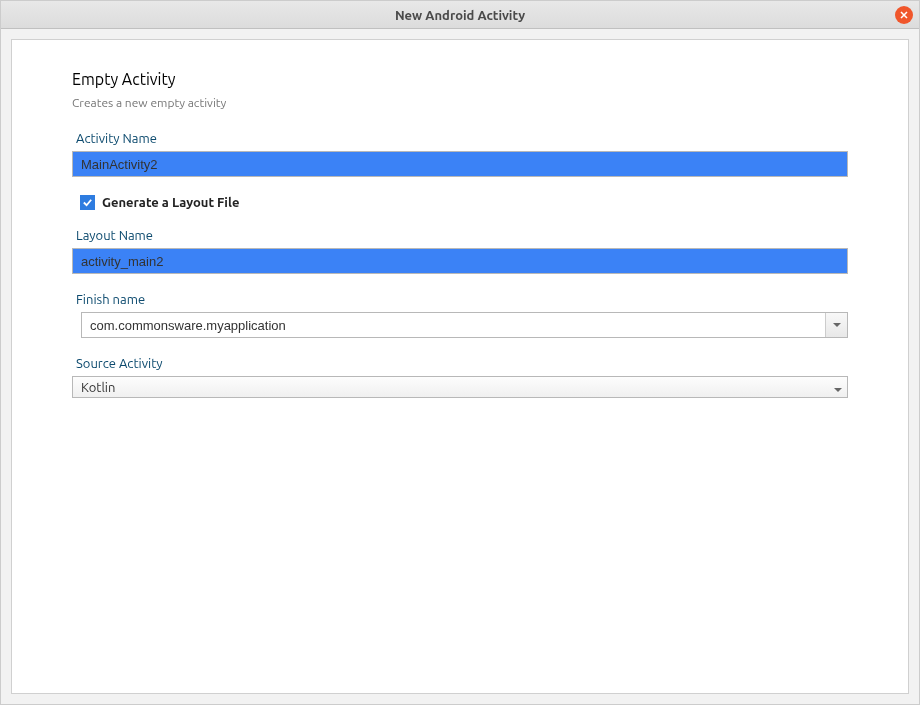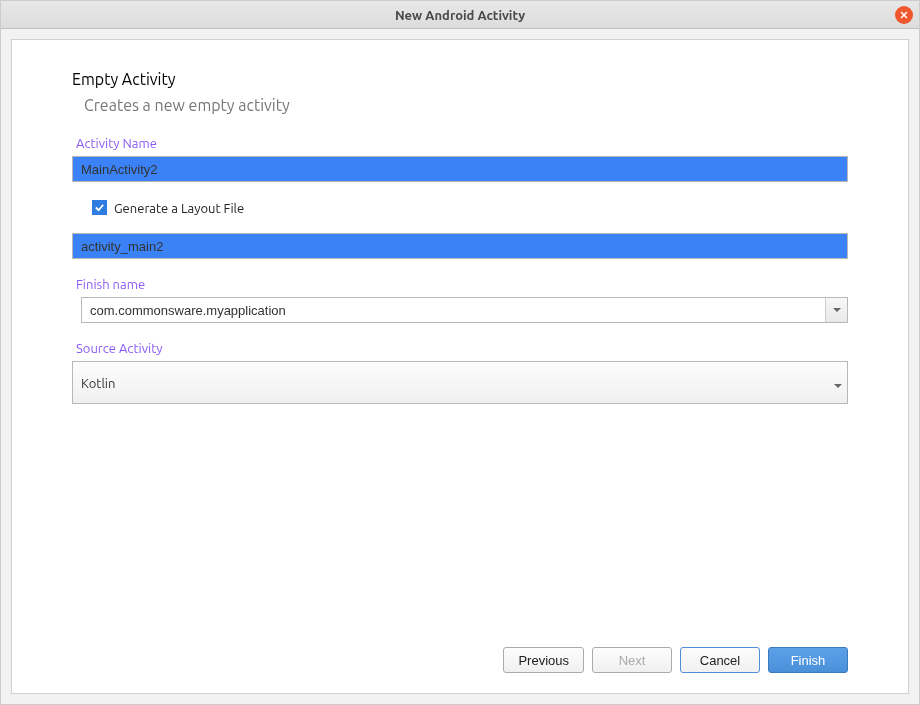--- a/index.html
+++ b/index.html
@@ -71,49 +71,49 @@
     .form-area {
       flex: 1;
     }
     .main-heading {
       font-size: 16px;
       font-weight: normal;
       color: #000;
       margin: 0 0 8px 0;
     }
     .sub-heading {
-      font-size: 16px;
+      font-size: 12px;
       color: #777;
-      margin: 0 0 22px 12px;
+      margin: 0 0 22px 0;
     }
     .field-group {
       margin-bottom: 18px;
     }
     .field-label {
       display: block;
       font-size: 13px;
-      color: #8b5cf6;
+      color: #0c4a6e;
       margin-bottom: 6px;
       margin-left: 4px;
     }
     .text-input {
       width: 100%;
       height: 26px;
       padding: 3px 8px;
       font-size: 13px;
       border: 1px solid #b8b8b8;
       background: #3b82f6;
       color: #333;
       outline: none;
     }
     .checkbox-row {
       display: flex;
-      align-items: center;
       margin-bottom: 18px;
-      margin-left: 20px;
+      margin-left: 8px;
+      font-weight: bold;
     }
     .checkbox {
       width: 15px;
       height: 15px;
       border: 1px solid #888;
       background: #fff;
       margin-right: 7px;
       display: flex;
       align-items: center;
       justify-content: center;
@@ -158,21 +158,21 @@
       align-items: center;
       justify-content: center;
       cursor: pointer;
     }
     .select-wrapper {
       position: relative;
       width: 100%;
     }
     .select-input {
       width: 100%;
-      height: 43px;
+      height: 22px;
       padding: 3px 28px 3px 8px;
       font-size: 13px;
       border: 1px solid #b8b8b8;
       background: linear-gradient(#fdfdfd, #f0f0f0);
       color: #333;
       outline: none;
       display: flex;
       align-items: center;
       cursor: pointer;
     }
@@ -240,20 +240,21 @@
         <div class="checkbox-row">
           <div class="checkbox checked">
             <svg viewBox="0 0 12 12">
               <path d="M2 6 L5 9 L10 3" stroke="#fff" stroke-width="2" fill="none"></path>
             </svg>
           </div>
           <span class="checkbox-label">Generate a Layout File</span>
         </div>
 
         <div class="field-group">
+          <label class="field-label">Layout Name</label>
           <input type="text" class="text-input" value="activity_main2" style="">
         </div>
 
 
         <div class="field-group">
           <label class="field-label">Finish name</label>
           <div class="combo-wrapper">
             <input type="text" class="combo-input" value="com.commonsware.myapplication" style="">
             <div class="combo-arrow">
               <svg width="8" height="5" viewBox="0 0 8 5">
@@ -271,21 +272,15 @@
             </div>
             <div class="select-arrow">
               <svg width="8" height="5" viewBox="0 0 8 5">
                 <path d="M0 0 L4 4 L8 0 Z" fill="#666"></path>
               </svg>
             </div>
           </div>
         </div>
       </div>
 
-      <div class="button-bar">
-        <button class="btn">Previous</button>
-        <button class="btn disabled">Next</button>
-        <button class="btn outlined">Cancel</button>
-        <button class="btn primary">Finish</button>
-      </div>
     </div>
   </div>
 </div>
 
 </body></html>

